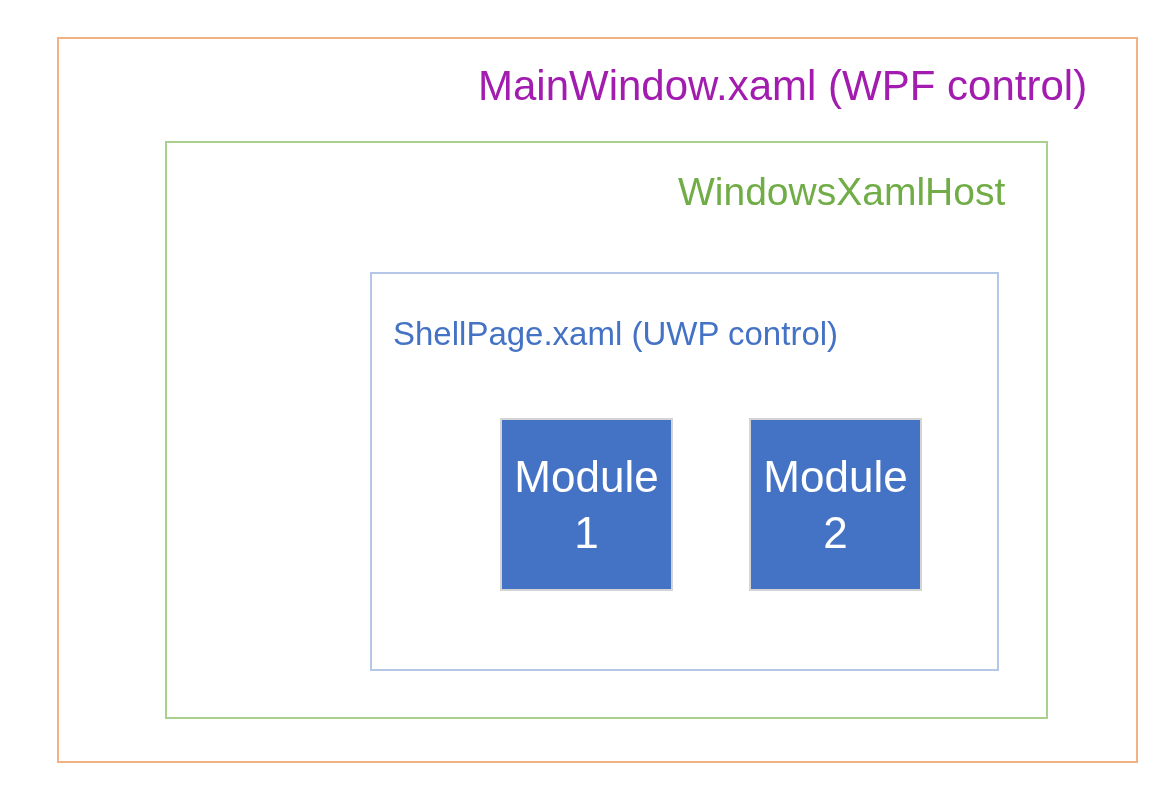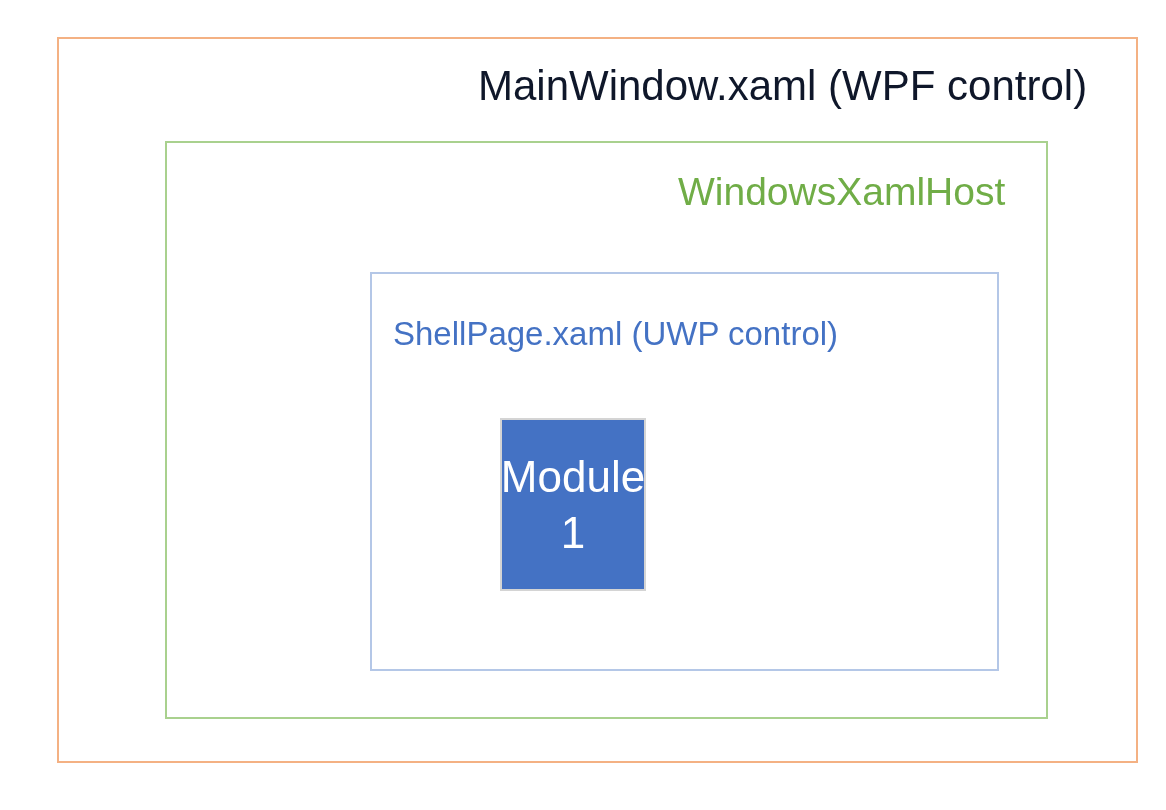--- a/index.html
+++ b/index.html
@@ -36,36 +36,36 @@
     border: 2px solid #B4C7E7;
   }
   .label {
     position: absolute;
     white-space: nowrap;
     line-height: 1.2;
   }
   .label-orange {
     left: 419px; top: 22px;
     font-size: 42px;
-    color: #0f172a;
+    color: #a21caf;
   }
   .label-green {
     left: 511px; top: 26px;
     font-size: 39px;
     color: #70AD47;
   }
   .label-blue {
     left: 21px; top: 40px;
     font-size: 33px;
     color: #4472C4;
   }
   .module {
     position: absolute;
     top: 144px;
-    width: 146px; height: 173px;
+    width: 173px; height: 173px;
     box-sizing: border-box;
     background: #4472C4;
     border: 2px solid #D4D4D4;
     display: flex;
     align-items: center;
     justify-content: center;
     text-align: center;
   }
   .module-1 { left: 128px; }
   .module-2 { left: 377px; }
@@ -88,18 +88,21 @@
     <div class="box box-green">
       <div class="label label-green">WindowsXamlHost</div>
 
       <div class="box box-blue">
         <div class="label label-blue">ShellPage.xaml (UWP control)</div>
 
         <div class="module module-1">
           <span class="module-text">Module 1</span>
         </div>
 
+        <div class="module module-2">
+          <span class="module-text">Module 2</span>
+        </div>
 
       </div>
     </div>
   </div>
 
 </div>
 
 </body></html>

